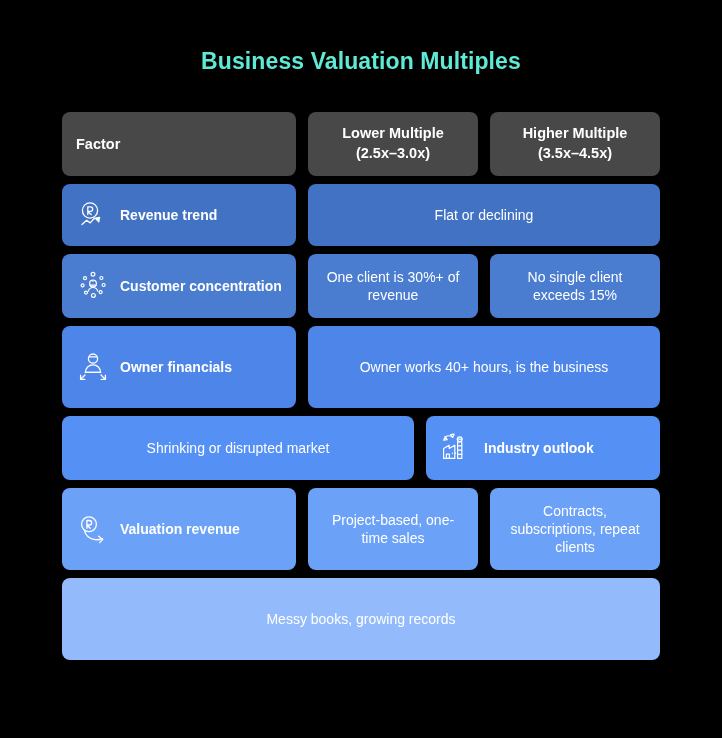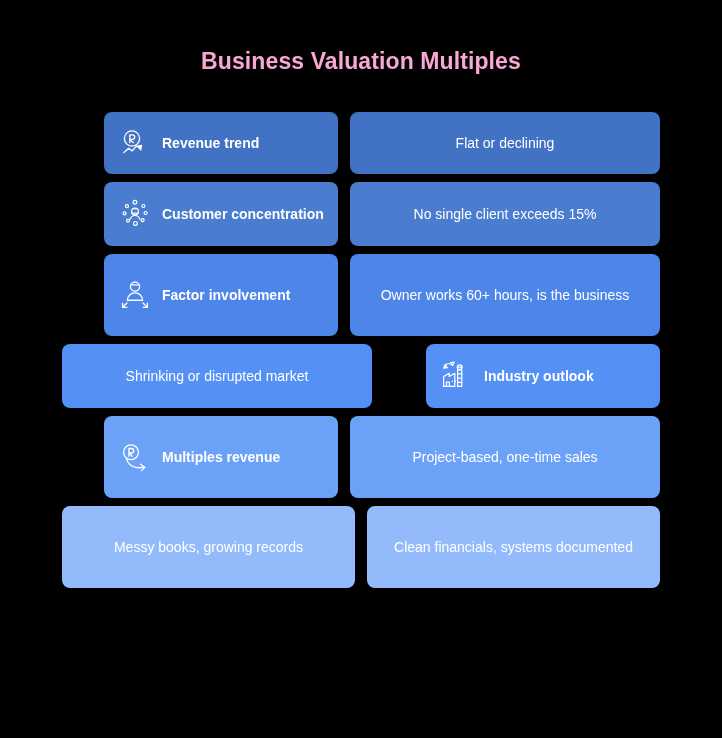--- a/index.html
+++ b/index.html
@@ -17,21 +17,21 @@
     background: #000000;
   }
   .title {
     position: absolute;
     top: 48px;
     left: 0;
     width: 722px;
     text-align: center;
     font-size: 23px;
     font-weight: bold;
-    color: #f9a8d4;
+    color: #5eead4;
     letter-spacing: 0.1px;
   }
   .table {
     position: absolute;
     left: 62px;
     top: 112px;
     width: 598px;
   }
   .row {
     display: flex;
@@ -79,21 +79,20 @@
   .row.r1 .cell { height: 62px; }
   .row.r2 .cell { height: 64px; }
   .row.r3 .cell { height: 82px; }
   .row.r4 .cell { height: 64px; }
   .row.r5 .cell { height: 82px; }
   .row.r6 .cell { height: 82px; }
 
   .row.body .cell.factor {
     font-size: 14px;
     font-weight: bold;
-    margin-left: 42px;
   }
   .row.body .cell.val {
     font-size: 14px;
     font-weight: normal;
     line-height: 1.3;
   }
   .icon {
     flex: 0 0 34px;
     width: 34px;
     height: 34px;
@@ -104,20 +103,37 @@
 </style>
 </head>
 <body>
 
 <div class="page">
 
   <div class="title">Business Valuation Multiples</div>
 
   <div class="table">
 
+    <div class="row header">
+      <div class="cell factor">
+        <span class="flabel">Factor</span>
+      </div>
+      <div class="cell val">
+        <span>
+          <span>Lower Multiple</span><br>
+          <span>(2.5x–3.0x)</span>
+        </span>
+      </div>
+      <div class="cell val">
+        <span>
+          <span>Higher Multiple</span><br>
+          <span>(3.5x–4.5x)</span>
+        </span>
+      </div>
+    </div>
 
     <div class="row body r1">
       <div class="cell factor">
         <span class="icon">
           <svg viewBox="0 0 34 34" fill="none" stroke="#ffffff" stroke-width="1.3" stroke-linecap="round" stroke-linejoin="round">
             <circle cx="14" cy="12.5" r="7.6"></circle>
             <path d="M11.8 16.5V8.8h2.6a2.3 2.3 0 0 1 0 4.6h-2.6l3.4 3.1"></path>
             <path d="M6 26.5l4.6-4.2 3.6 2.6 4.2-4.6"></path>
             <path d="M18.4 20.3l5.8-1.1-1.1 5.8z" fill="#ffffff" stroke="none"></path>
             <path d="M18.4 20.3l5.2-1"></path>
@@ -140,38 +156,39 @@
             <circle cx="27.6" cy="16.0" r="1.5"></circle>
             <circle cx="24.6" cy="23.2" r="1.5"></circle>
             <circle cx="17.4" cy="26.4" r="1.9"></circle>
             <circle cx="10.0" cy="23.6" r="1.5"></circle>
             <circle cx="6.6" cy="16.4" r="1.5"></circle>
             <circle cx="9.0" cy="9.2" r="1.5"></circle>
           </svg>
         </span>
         <span class="flabel">Customer concentration</span>
       </div>
+      <div class="cell val">One client is 30%+ of revenue</div>
       <div class="cell val">No single client exceeds 15%</div>
     </div>
 
     <div class="row body r3">
       <div class="cell factor">
         <span class="icon">
           <svg viewBox="0 0 34 34" fill="none" stroke="#ffffff" stroke-width="1.3" stroke-linecap="round" stroke-linejoin="round">
             <circle cx="17" cy="8.6" r="4.6"></circle>
             <path d="M13.3 6.8h7.4"></path>
             <path d="M9.4 22.4a7.6 7.6 0 0 1 15.2 0z"></path>
             <path d="M9.4 22.4h15.2"></path>
             <path d="M4.6 29.4l4.4-4.4M4.6 25.2v4.2h4.2"></path>
             <path d="M29.4 29.4L25 25m4.4 0.2v4.2h-4.2"></path>
           </svg>
         </span>
-        <span class="flabel">Factor involvement</span>
-      </div>
-      <div class="cell val">Owner works 60+ hours, is the business</div>
+        <span class="flabel">Owner financials</span>
+      </div>
+      <div class="cell val">Owner works 40+ hours, is the business</div>
     </div>
 
     <div class="row body r4">
       <div class="cell val">Shrinking or disrupted market</div>
       <div class="cell factor">
         <span class="icon">
           <svg viewBox="0 0 34 34" fill="none" stroke="#ffffff" stroke-width="1.2" stroke-linecap="round" stroke-linejoin="round">
             <path d="M3.6 27.4V17.6l5.6-3.4v3.4l5.6-3.4v13.2z"></path>
             <path d="M6.4 27.4v-4.2h3v4.2"></path>
             <circle cx="12.4" cy="22.3" r="0.7" fill="#ffffff" stroke="none"></circle>
@@ -192,24 +209,24 @@
     <div class="row body r5">
       <div class="cell factor">
         <span class="icon">
           <svg viewBox="0 0 34 34" fill="none" stroke="#ffffff" stroke-width="1.3" stroke-linecap="round" stroke-linejoin="round">
             <circle cx="13" cy="12.2" r="7.4"></circle>
             <path d="M10.9 16.2V8.5h2.5a2.25 2.25 0 0 1 0 4.5h-2.5l3.3 3.2"></path>
             <path d="M8.4 18.6c1.2 4.2 4.6 7.8 9.4 8.8 3.2 0.7 6.2 0.3 8.6-0.8"></path>
             <path d="M22.6 24.2l4.2 3.2-3.2 3.2"></path>
           </svg>
         </span>
-        <span class="flabel">Multiples revenue</span>
+        <span class="flabel">Valuation revenue</span>
       </div>
       <div class="cell val">Project-based, one-time sales</div>
+      <div class="cell val">Contracts, subscriptions, repeat clients</div>
     </div>
 
     <div class="row body r6">
       <div class="cell val">Messy books, growing records</div>
-      <div class="cell val">Clean financials, systems documented</div>
     </div>
 
   </div>
 </div>
 
 </body></html>

